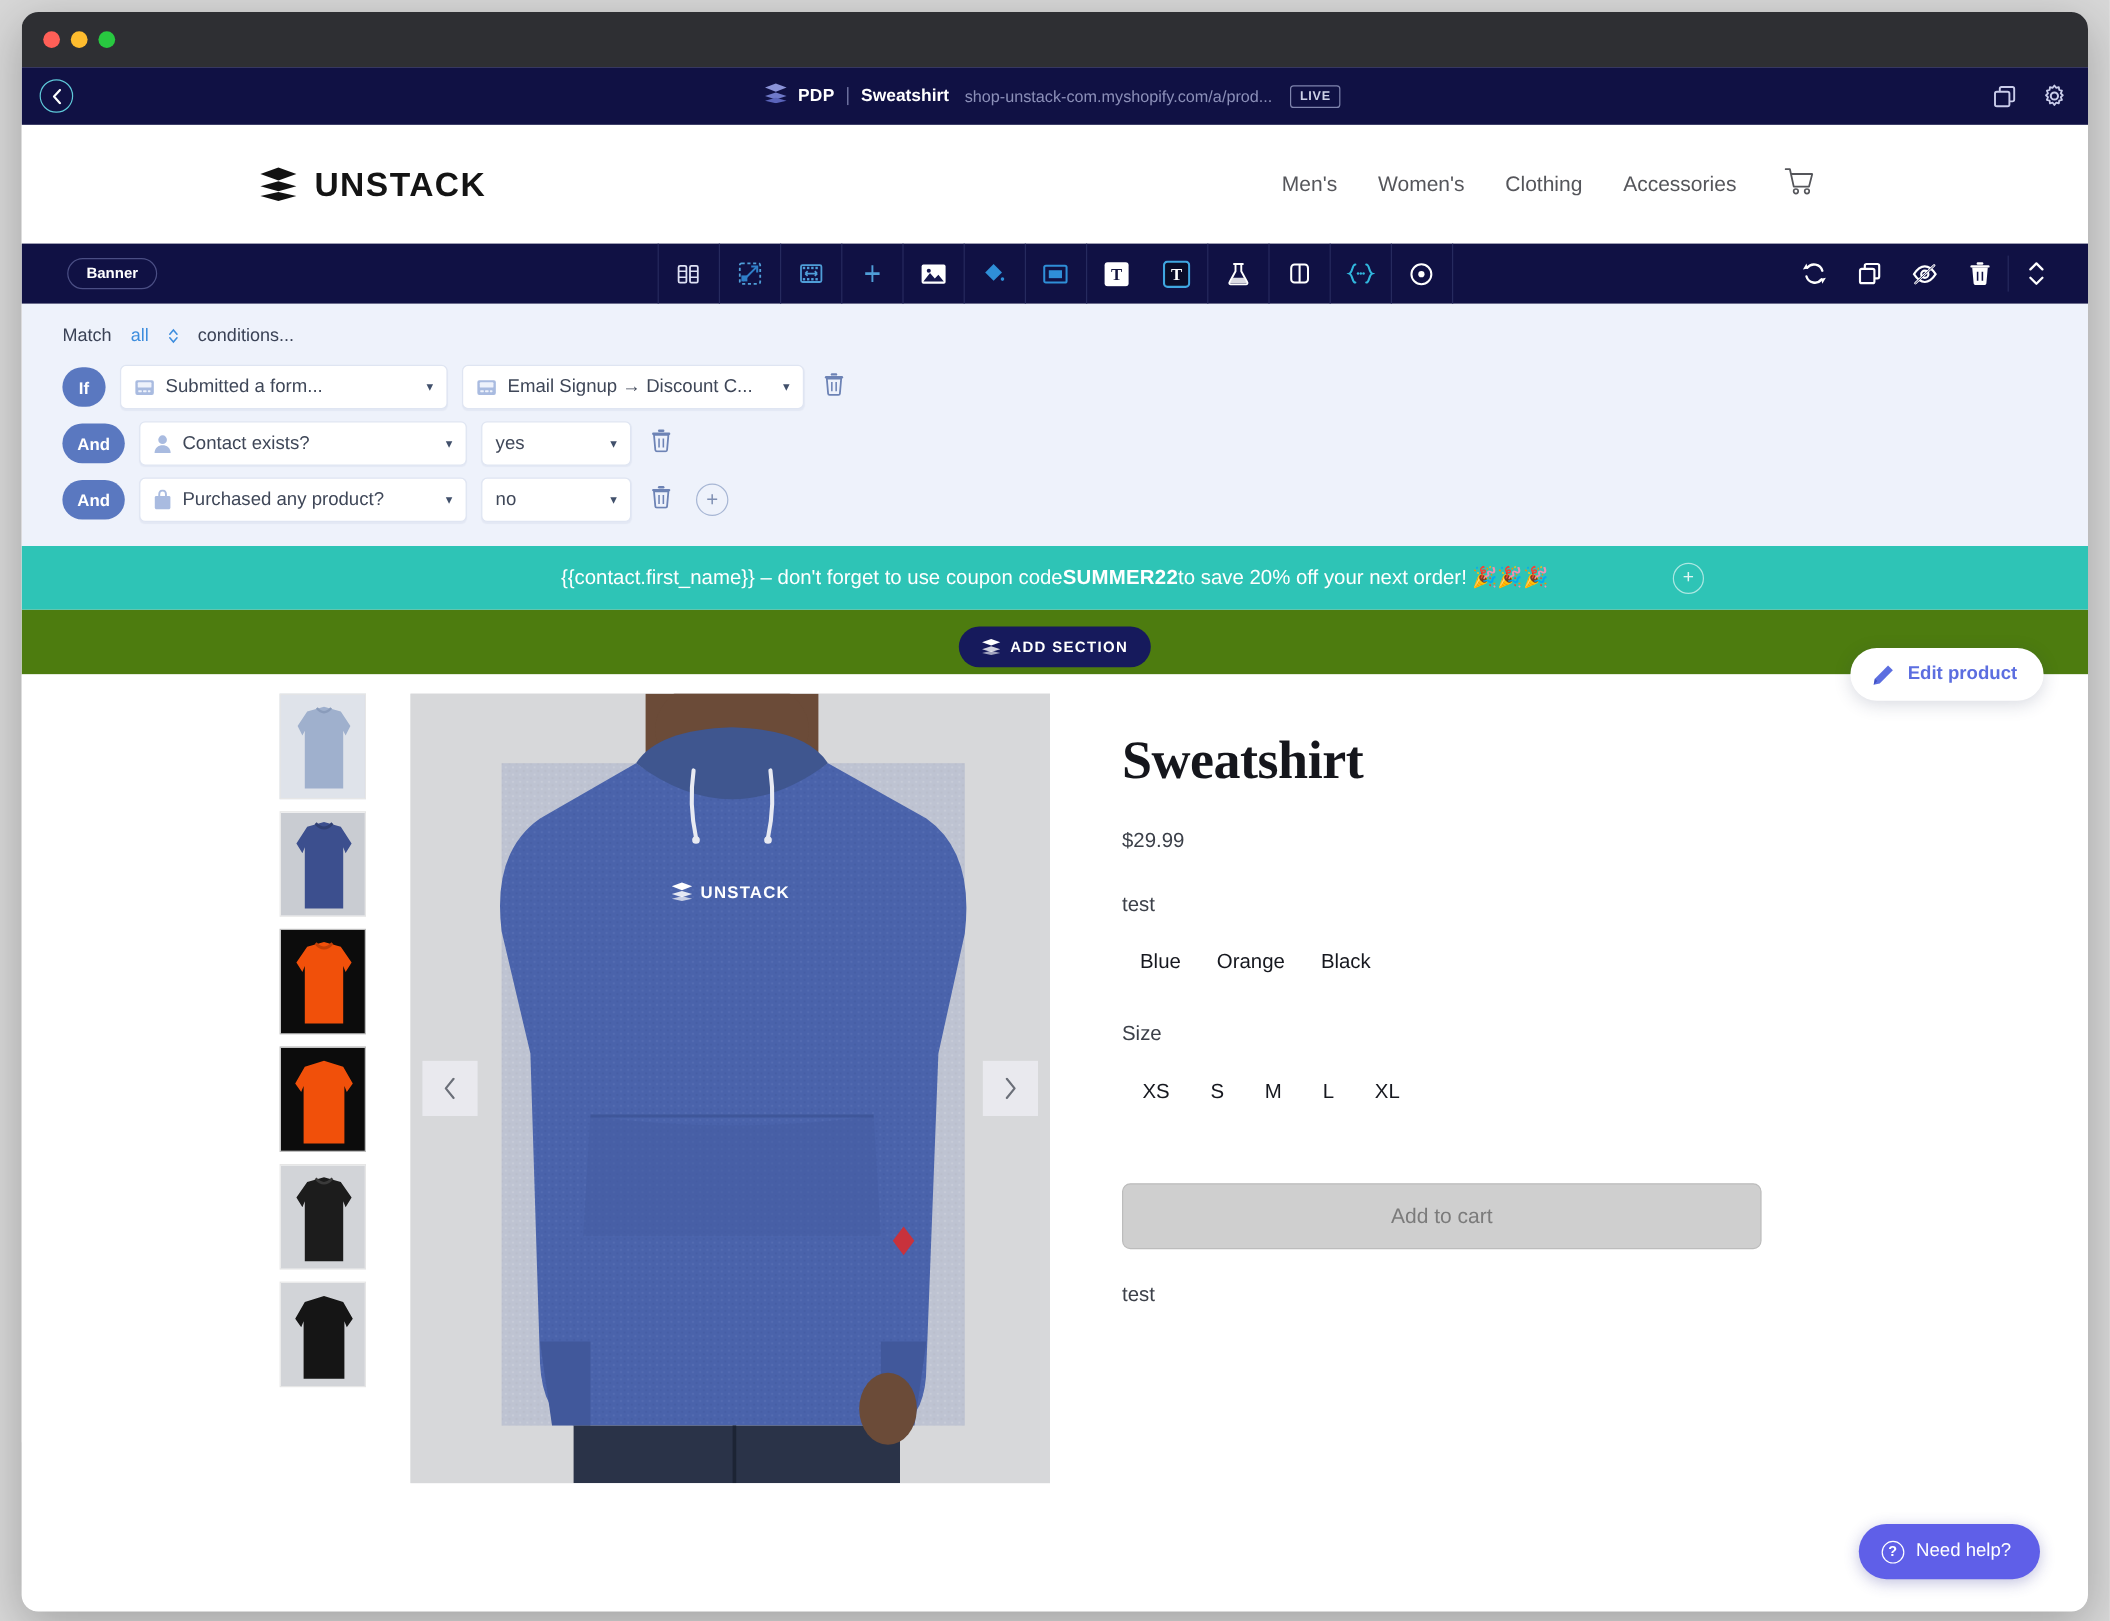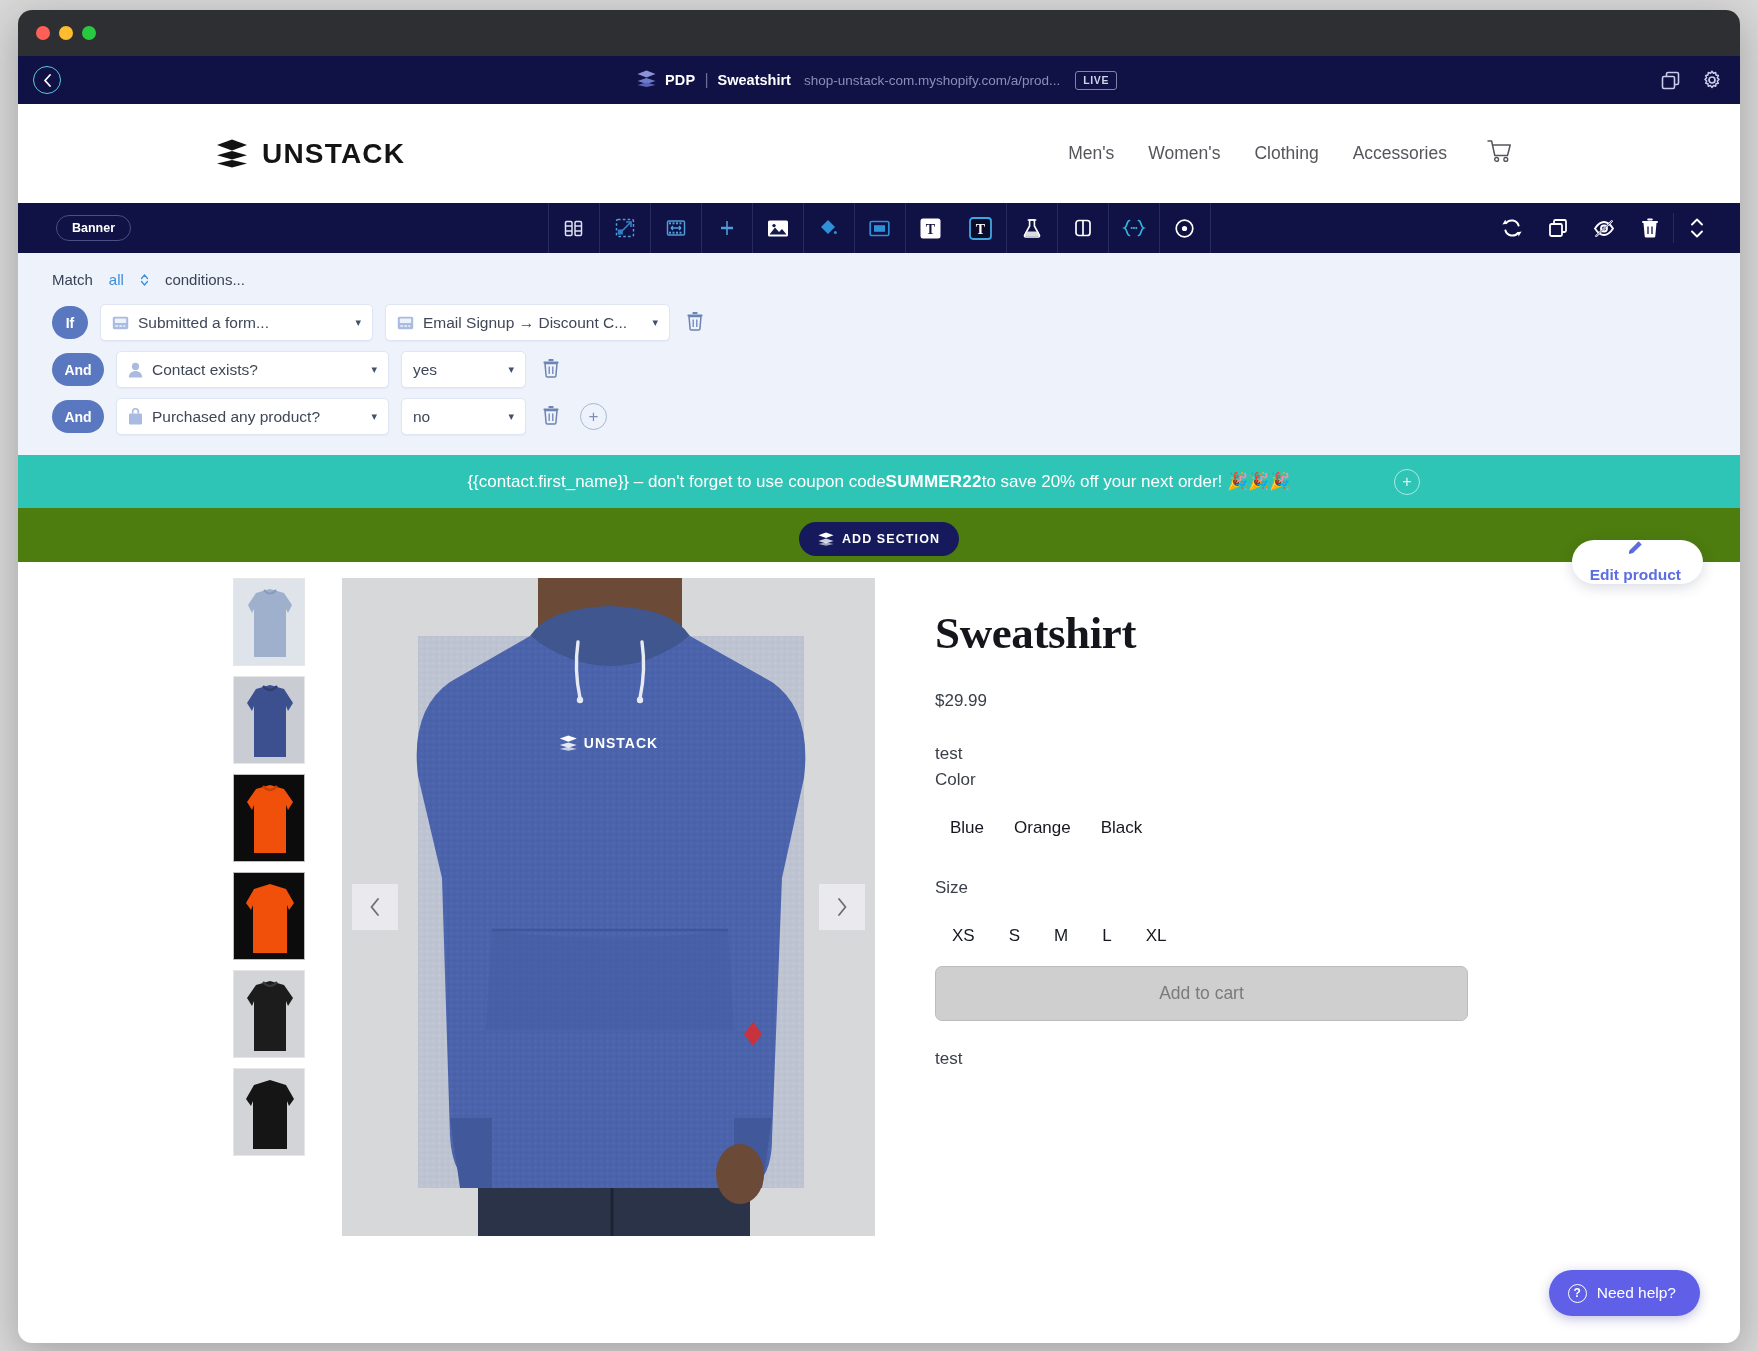--- a/index.html
+++ b/index.html
@@ -177,21 +177,20 @@
   
   .product-area { background: #fff; display: flex; padding: 16px 0 0 0; position: relative; height: 640px; }
   .edit-product {
     position: absolute; right: 37px; top: -22px;
     background: #fff; border-radius: 22px;
     box-shadow: 0 3px 14px rgba(40,50,90,.18);
     height: 44px; display: flex; align-items: center; gap: 11px;
     padding: 0 22px 0 18px;
     color: #5c6ee0; font-size: 15.5px; font-weight: 700;
     cursor: pointer;
-    flex-direction: column;
   }
 
   .thumbs { width: 72px; margin-left: 215px; display: flex; flex-direction: column; gap: 10px; }
   .thumb { width: 72px; height: 88px; border: 1px solid #e6e6e6; overflow: hidden; position: relative; cursor: pointer; }
   .thumb.sel { border: 1px solid #bdbdbd; }
 
   .hero {
     width: 533px; height: 658px; margin-left: 37px;
     background: #d7d8da; position: relative; overflow: hidden;
     cursor: pointer;
@@ -216,21 +215,21 @@
   .p-test { font-size: 17px; color: #3c4049; margin-top: 33px; }
   .p-label { font-size: 17px; color: #3c4049; margin-top: 6px; }
   .opt-row { display: flex; gap: 0; margin-top: 28px; }
   .opt {
     font-size: 17px; color: #16181f;
     padding: 0 15px; cursor: pointer;
   }
   .sizes { margin-top: 40px; }
   .size-opt { padding: 0 17px; }
   .addcart {
-    margin-top: 20px; width: 533px; height: 55px;
+    margin-top: 66px; width: 533px; height: 55px;
     background: #cfcfcf; border: 1px solid #bcbcbc; border-radius: 7px;
     display: flex; align-items: center; justify-content: center;
     color: #7b7b7b; font-size: 17.5px;
     cursor: pointer;
   }
   .p-foot { font-size: 17px; color: #3c4049; margin-top: 28px; }
 
   
   .need-help {
     position: absolute; right: 40px; bottom: 27px;
@@ -715,21 +714,20 @@
         <svg width="12" height="18" viewBox="0 0 12 18">
           <path d="M3 1 L9.5 9 L3 17" stroke="#6b6f78" stroke-width="1.8" fill="none" stroke-linecap="round" stroke-linejoin="round"></path>
         </svg>
       </div>
     </div>
 
     <div class="pdetails">
       <div class="p-title">Sweatshirt</div>
       <div class="p-price">$29.99</div>
       <div class="p-test">test</div>
-      <div class="p-label">Color</div>
       <div class="opt-row">
         <span class="opt">Blue</span>
         <span class="opt">Orange</span>
         <span class="opt">Black</span>
       </div>
       <div class="p-label sizes">Size</div>
       <div class="opt-row">
         <span class="opt size-opt">XS</span>
         <span class="opt size-opt">S</span>
         <span class="opt size-opt">M</span>

